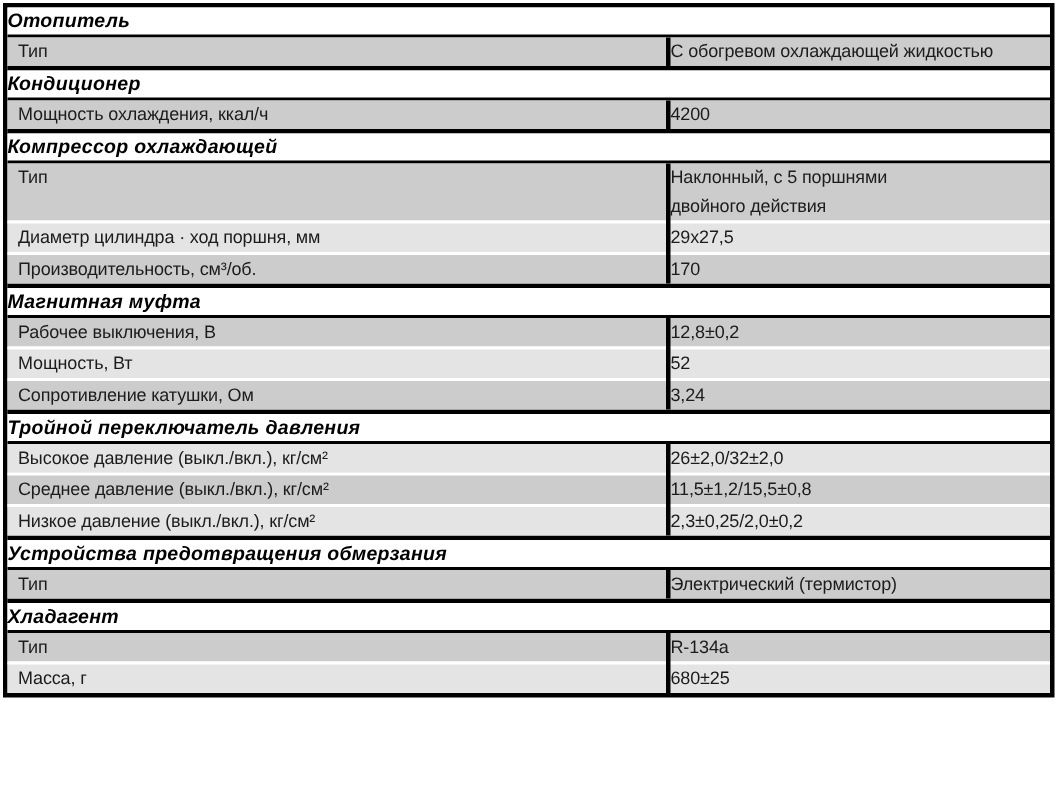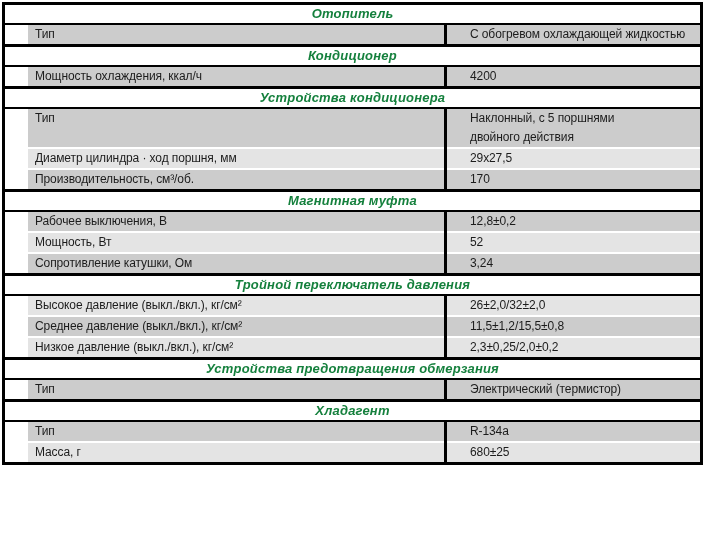--- a/index.html
+++ b/index.html
@@ -18,30 +18,29 @@
   }
   .spec-table{
     margin:2px;
     border:3px solid var(--border);
     background:#ffffff;
   }
   .section{border-top:3px solid var(--border);}
   .section:first-child{border-top:0;}
   .section-header{
     background:var(--header-bg);
-    text-align:center;
     font-size:13px;
     font-weight:bold;
     font-style:italic;
     line-height:18px;
-    color:#15803d;
+    color:#000000;
     border-bottom:2px solid var(--border);
     letter-spacing:0.2px;
   }
-  .section-body{position:relative;padding-left:23px;}
+  .section-body{position:relative;}
   .section-body::after{
     content:"";
     position:absolute;
     left:var(--divider-x);
     top:0;bottom:0;
     width:3px;
     background:var(--border);
     z-index:2;
   }
   .row{display:flex;}
@@ -88,21 +87,21 @@
     <div class="section-header">Кондиционер</div>
     <div class="section-body">
   <div class="row dark">
     <div class="cell label">Мощность охлаждения, ккал/ч</div>
     <div class="cell value">4200</div>
   </div>
 </div>
   </section>
 
   <section class="section">
-    <div class="section-header">Устройства кондиционера</div>
+    <div class="section-header">Компрессор охлаждающей</div>
     <div class="section-body">
   <div class="row dark">
     <div class="cell label">Тип</div>
     <div class="cell value">Наклонный, с 5 поршнями
 двойного действия</div>
   </div>
 
   <div class="row light">
     <div class="cell label">Диаметр цилиндра · ход поршня, мм</div>
     <div class="cell value">29х27,5</div>

